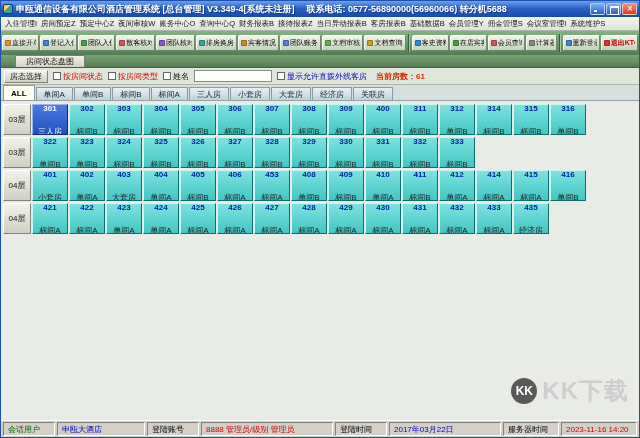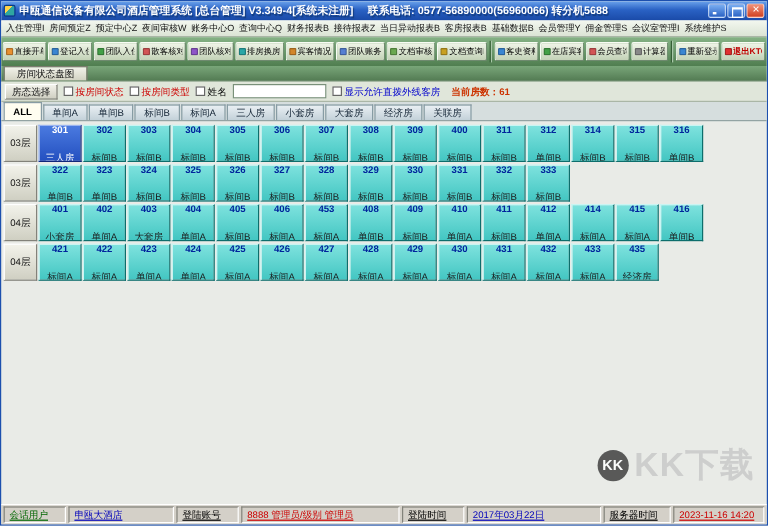--- a/index.html
+++ b/index.html
@@ -33,21 +33,21 @@
     gap:1px;padding:0 1px;border-bottom:1px solid #37603 7;overflow:hidden;}
   .tbtn{display:flex;align-items:center;gap:1px;padding:1px 2px;height:16px;flex:0 1 auto;min-width:0;
     background:linear-gradient(#f0f5e8,#c3d2b7);border:1px solid;border-color:#f8fcf4 #6f8a6f #6f8a6f #f8fcf4;
     border-radius:2px;font-size:7px;white-space:nowrap;overflow:hidden;cursor:default;}
   .tbtn .ticon{width:6px;height:6px;border-radius:1px;flex:none;border:1px solid rgba(0,0,0,.25);}
   .tbtn .tlabel{overflow:hidden;}
   .tbtn.exit .tlabel{color:#c00000;font-weight:bold;}
   .tsep{width:0;height:18px;border-left:1px solid #355f35;border-right:1px solid #a9c7a9;margin:0 1px;flex:none;}
   
   .panel-strip{height:13px;background:linear-gradient(#79a679,#547c54);display:flex;align-items:flex-end;
-    padding-left:2px;border-bottom:1px solid #3a643a;}
+    padding-left:14px;border-bottom:1px solid #3a643a;}
   .panel-tab{background:linear-gradient(#f2f2ea,#d2d2c2);border:1px solid #7d7d70;border-bottom:none;
     font-size:8px;padding:0 10px;height:12px;line-height:12px;color:#111;}
   
   .filterbar{height:17px;background:#e0e6da;display:flex;align-items:center;gap:5px;padding:0 3px;
     border-bottom:1px solid #aab6a6;font-size:8px;}
   .flabel-btn{background:linear-gradient(#f2f2ea,#cfcfc2);border:1px solid;border-color:#fff #82827a #82827a #fff;
     padding:0 5px;height:13px;line-height:12px;font-size:8px;color:#111;flex:none;}
   .chk{display:flex;align-items:center;gap:2px;cursor:default;flex:none;}
   .chk .box{width:8px;height:8px;background:#fff;border:1px solid #666;display:inline-block;
     font-size:7px;line-height:7px;text-align:center;color:#000;}
@@ -71,26 +71,26 @@
     background:linear-gradient(#7ee2de,#43c6c2);border:1px solid;border-color:#c9f5f3 #0d6e6c #0d6e6c #c9f5f3;
     display:flex;flex-direction:column;align-items:center;justify-content:center;gap:14px;overflow:hidden;}
   .room .no{font-size:8px;color:#00249c;font-weight:bold;line-height:9px;}
   .room .type{font-size:8px;color:#1c1c1c;line-height:9px;white-space:nowrap;}
   .room.selected{background:linear-gradient(#4a7ae0,#2450c0);border-color:#9ab4f0 #10267a #10267a #9ab4f0;}
   .room.selected .no,.room.selected .type{color:#fff;}
   
   .statusbar{position:absolute;bottom:0;left:0;right:0;height:17px;background:#d4d0c8;
     border-top:1px solid #fff;display:flex;gap:2px;padding:1px 2px;}
   .sseg{border:1px solid;border-color:#82827a #fff #fff #82827a;font-size:8px;line-height:13px;
-    padding:0 4px;white-space:nowrap;overflow:hidden;flex:none;text-decoration:underline;}
+    padding:0 4px;white-space:nowrap;overflow:hidden;flex:none;}
   
   .watermark{position:absolute;right:10px;bottom:30px;display:flex;align-items:center;gap:5px;opacity:.85;}
   .wm-logo{width:26px;height:26px;border-radius:50%;background:#404040;color:#fff;font-weight:bold;
     font-size:12px;display:flex;align-items:center;justify-content:center;}
-  .wm-text{font-size:28px;font-weight:bold;color:#c9c9c9;letter-spacing:1px;}
+  .wm-text{font-size:24px;font-weight:bold;color:#c9c9c9;letter-spacing:1px;}
 </style>
 </head>
 <body>
 
 <div class="titlebar">
   <span class="app-icon"></span>
   <span class="title-text">申瓯通信设备有限公司酒店管理系统 [总台管理] V3.349-4[系统未注册]</span>
   <span class="title-contact">联系电话: 0577-56890000(56960066) 转分机5688</span>
   <span class="win-btns">
     <span class="win-btn min"></span>

